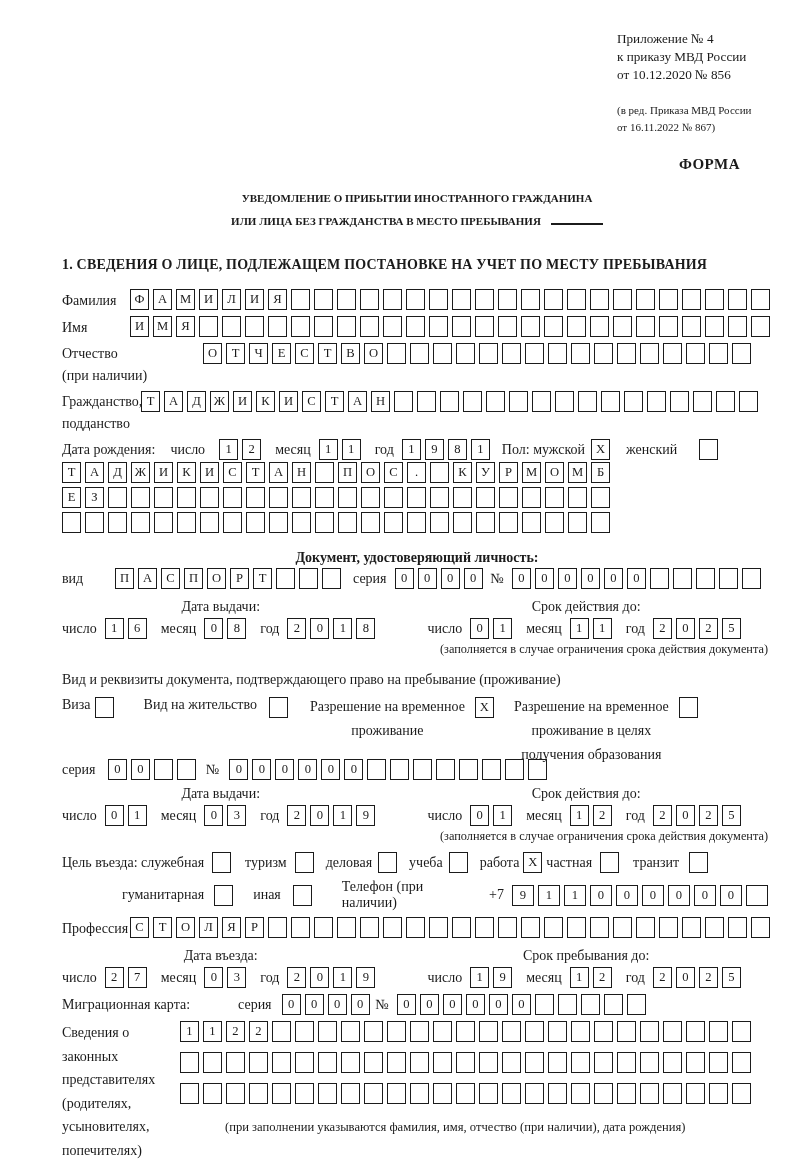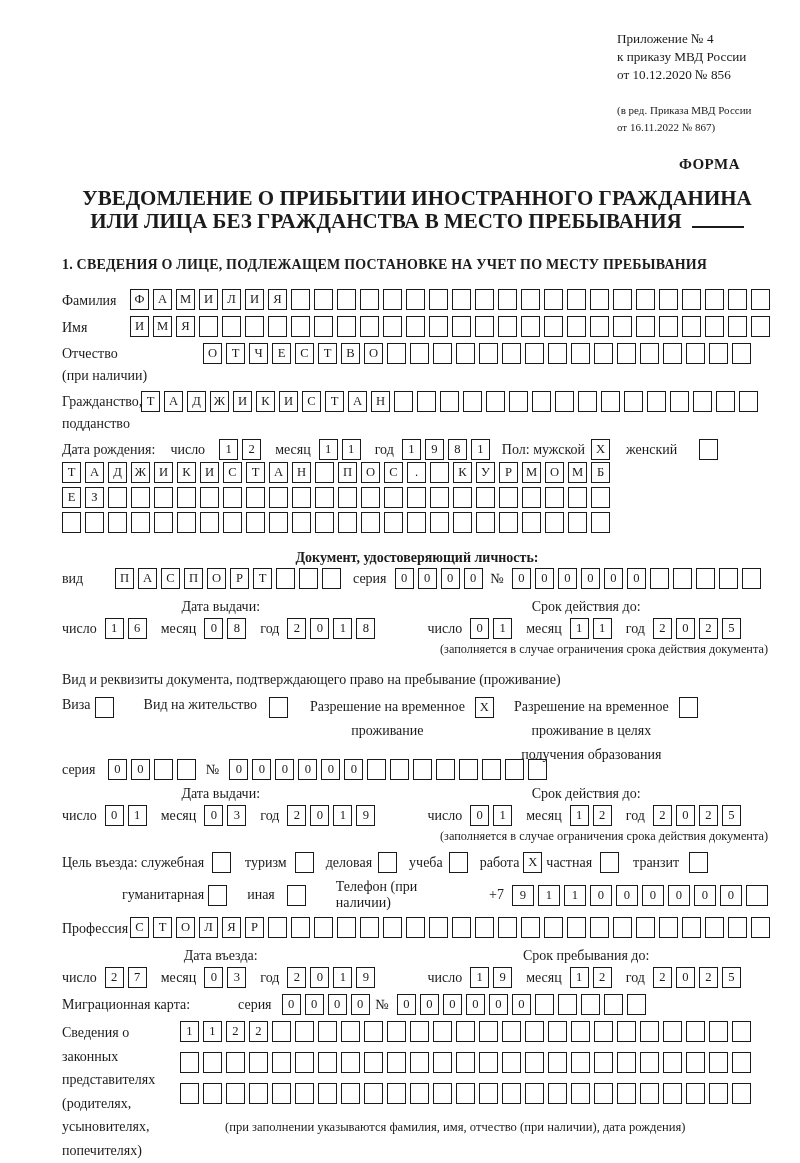--- a/index.html
+++ b/index.html
@@ -5,21 +5,21 @@
   html,body{margin:0;padding:0;}
   body{
     width:800px;height:1163px;background:#ffffff;color:#1b1b1b;
     font-family:"Liberation Serif","DejaVu Serif",serif;
     font-size:14px;box-sizing:border-box;
     padding:30px 28px 0 62px;overflow:hidden;
   }
   .appendix{margin-left:555px;line-height:18px;font-size:13.2px;}
   .appendix-note{margin-left:555px;line-height:17px;font-size:11px;margin-top:18px;}
   .forma{text-align:right;padding-right:32px;font-weight:bold;font-size:15px;margin-top:20px;letter-spacing:.5px;}
-  .title{text-align:center;font-weight:bold;font-size:21px;line-height:23px;margin-top:14px;}
+  .title{text-align:center;font-weight:bold;font-size:11px;line-height:23px;margin-top:14px;}
   .title .uline{display:inline-block;width:52px;border-bottom:2px solid #1b1b1b;margin-left:10px;}
   .sect{font-weight:bold;font-size:14px;margin-top:24px;letter-spacing:.2px;}
   .frow{display:flex;align-items:flex-start;margin-top:4px;}
   .lbl{line-height:23px;flex:none;}
   .lbl2{line-height:22px;}
   .cells{display:flex;flex:none;}
   .cell{
     flex:none;box-sizing:border-box;width:19px;height:21px;margin-right:4px;
     border:1.6px solid #1b1b1b;text-align:center;line-height:18px;
     font-size:12.6px;font-family:"Liberation Serif",serif;
@@ -536,21 +536,21 @@
   <span class="cells">
       <span class="cell"></span>
     </span>
   <span style="margin-left:10px;margin-right:10px;">транзит</span>
   <span class="cells">
       <span class="cell"></span>
     </span>
 </div>
 
 <div class="frow" style="align-items:center;margin-top:6px;">
-  <span style="margin-left:60px;margin-right:4px;">гуманитарная</span>
+  <span style="margin-left:60px;margin-right:10px;">гуманитарная</span>
   <span class="cells">
       <span class="cell"></span>
     </span>
   <span style="margin-left:16px;margin-right:12px;">иная</span>
   <span class="cells">
       <span class="cell"></span>
     </span>
   <span style="margin-left:26px;">Телефон (при наличии)</span>
   <span style="margin-left:52px;margin-right:8px;">+7</span>
   <span class="cells">

